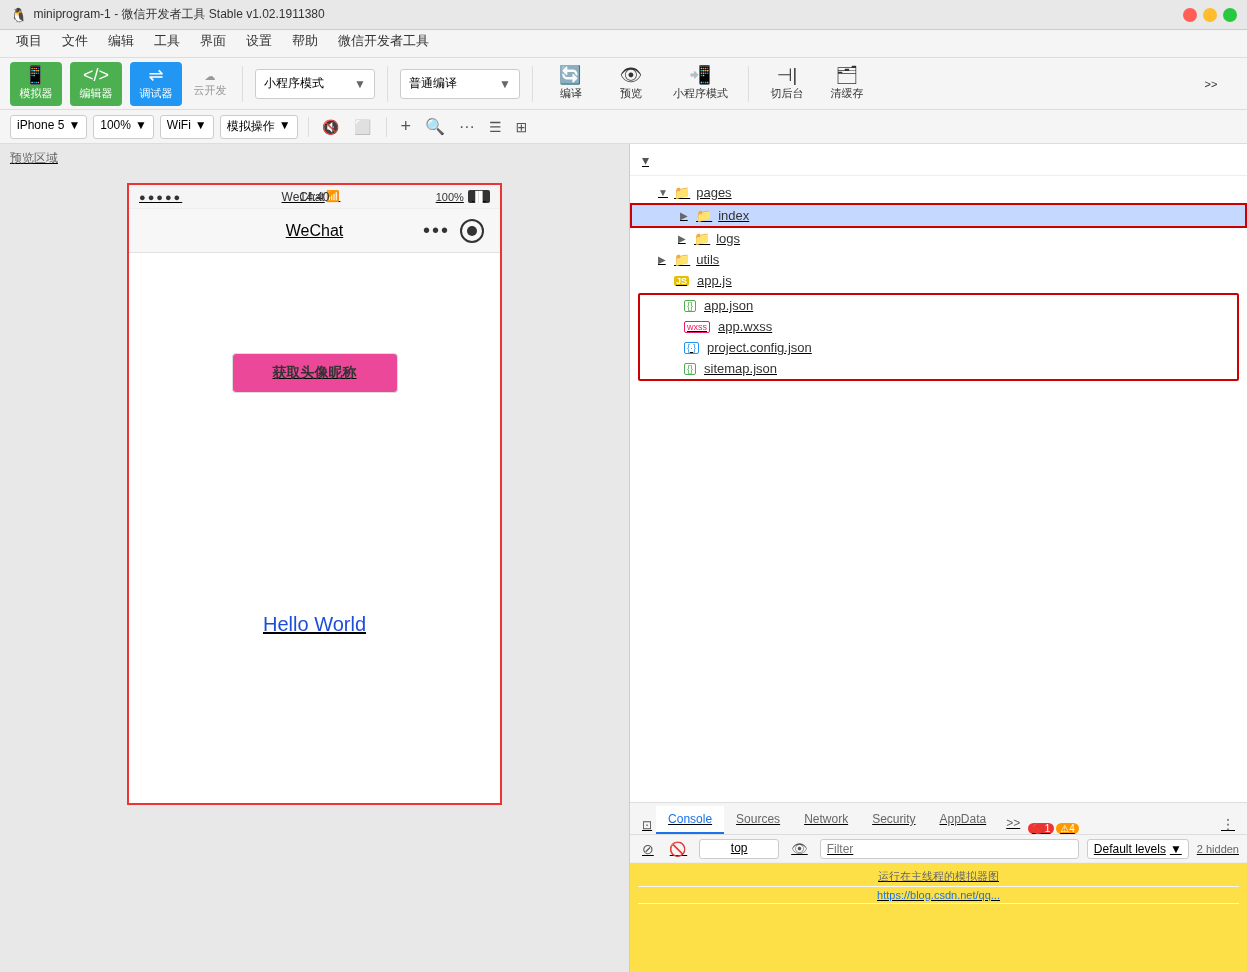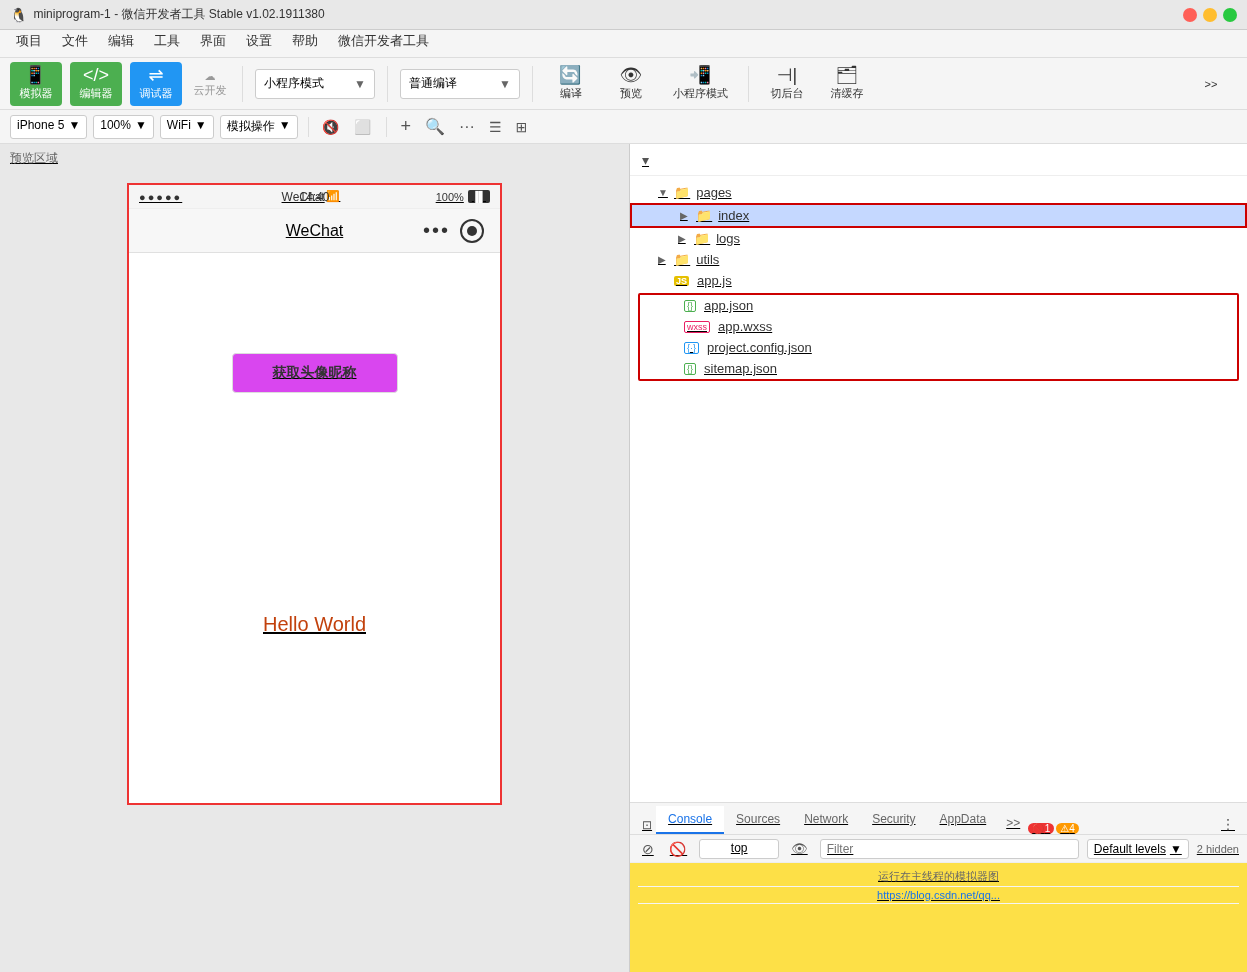--- a/index.html
+++ b/index.html
@@ -189,27 +189,27 @@
       align-items: center;
       gap: 20px;
     }
     .avatar-btn {
       border: 1px solid #ddd;
       padding: 10px 40px;
       border-radius: 4px;
       font-size: 14px;
       font-weight: bold;
       color: #333;
-      background: #d946ef;
+      background: #ec4899;
       cursor: pointer;
       margin-top: 80px;
     }
     .hello-text {
       font-size: 20px;
-      color: #c2410c;
+      color: #1d4ed8;
       margin-top: 200px;
     }
 
     
     .right-panel {
       flex: 1;
       display: flex;
       flex-direction: column;
       background: #fff;
     }

